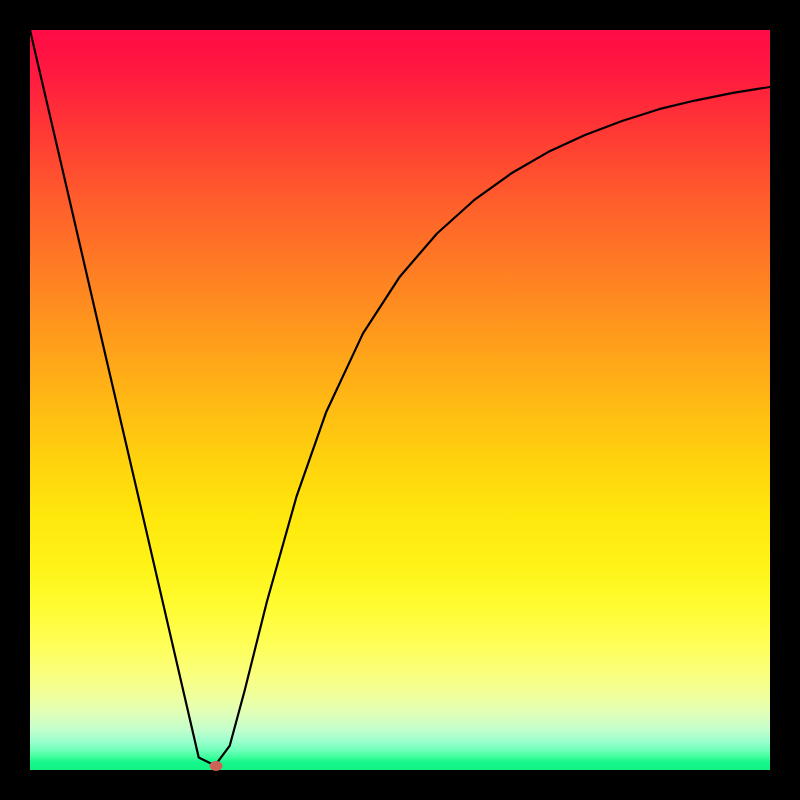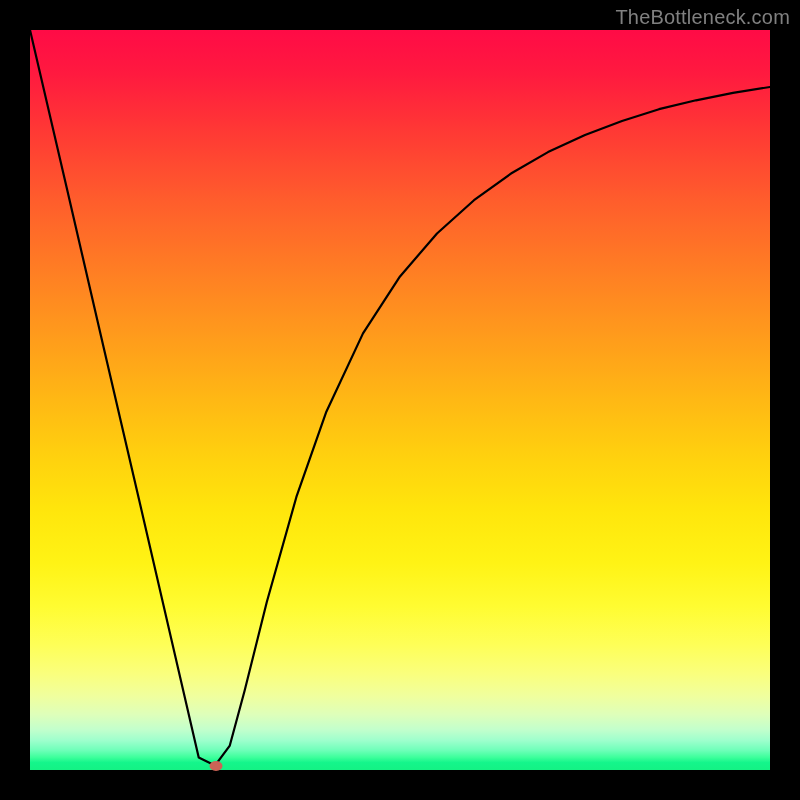--- a/index.html
+++ b/index.html
@@ -79,21 +79,20 @@
     background: #cc6356;
     transform: translate(-50%, -50%);
     z-index: 2;
   }
 </style>
 </head>
 <body>
 
 <div class="chart-root">
 
-  <div class="watermark">TheBottleneck.com</div>
 
   <div class="plot-area">
 
     <svg class="curve-svg" viewBox="0 0 740 740" preserveAspectRatio="none">
       <path class="curve-path" d="M0.00 0.00 L37.00 159.10 L74.00 318.94 L111.00 478.04 L148.00 637.88 L168.72 727.42 L185.00 735.56 L199.80 715.58 L214.60 660.82 L236.80 572.02 L266.40 466.94 L296.00 382.58 L333.00 303.40 L370.00 246.42 L407.00 203.50 L444.00 170.20 L481.00 143.56 L518.00 122.10 L555.00 105.08 L592.00 91.02 L629.00 79.18 L666.00 70.30 L703.00 62.90 L740.00 56.98"></path>
     </svg>
 
     <div class="marker-dot" style="left: 25.16%; top: 99.46%;"></div>
 
   </div>

